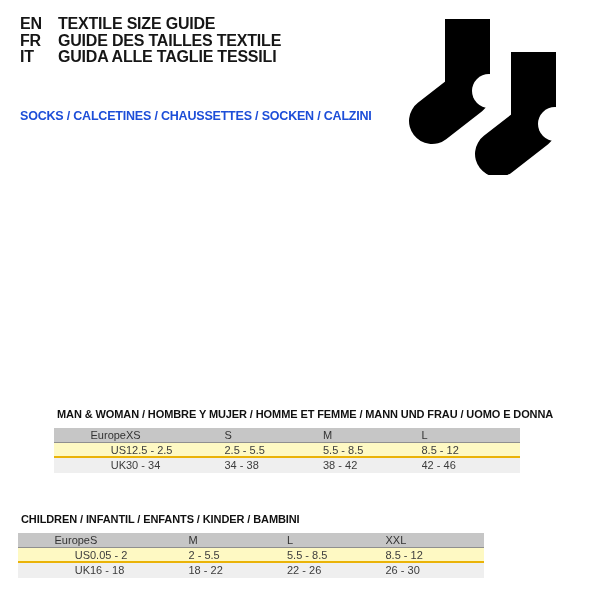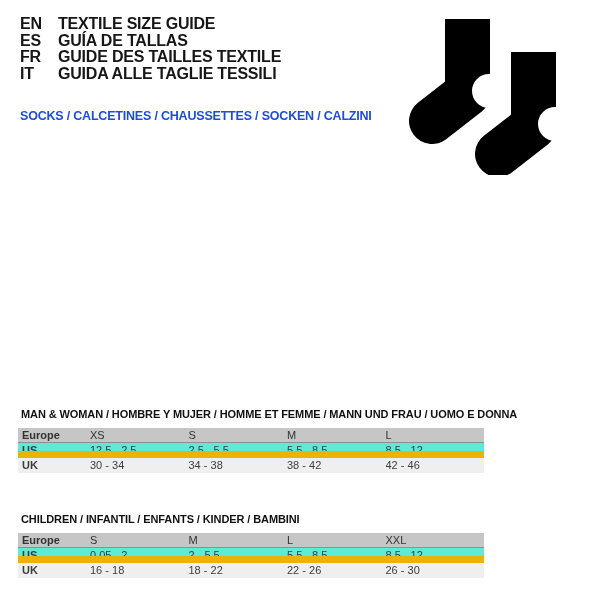--- a/index.html
+++ b/index.html
@@ -46,21 +46,21 @@
     width: 170px;
     height: 170px;
   }
 
   
   .table-block {
     position: absolute;
     left: 18px;
     width: 466px;
   }
-  .table-block.t1 { top: 408px; }
+  .table-block.t1 { top: 408px; margin-left: 36px; }
   .table-block.t2 { top: 513px; }
 
   .table-title {
     font-size: 11px;
     font-weight: 700;
     letter-spacing: -0.1px;
     color: #111;
     margin-bottom: 8px;
     padding-left: 3px;
     white-space: nowrap;
@@ -74,48 +74,43 @@
   .trow { display: contents; }
   .cell {
     height: 15px;
     line-height: 15px;
     font-size: 11px;
     color: #3c3c3c;
     white-space: nowrap;
     overflow: hidden;
   }
   .cell.label {
-    text-align: left;
+    text-align: right;
     padding-left: 4px;
-    font-weight: bold;
   }
   .trow.hdr .cell {
     background: var(--header-bg, #c6c6c6);
     border-bottom: 1px solid var(--header-border, #8f8f8f);
     color: #333;
   }
   .trow.r1 .cell {
-    background: #5eead4;
-    border-bottom: 7px solid #eab308;
+    background: #fef9c3;
+    border-bottom: 2px solid #eab308;
   }
   .trow.r2 .cell {
     background: var(--alt-row-bg, #efefef);
   }
 </style>
 </head>
 <body>
 
 <div class="lang-block">
   <div class="lang-row">
     <span class="lang-code">EN</span>
     <span class="lang-label">TEXTILE SIZE GUIDE</span>
-  </div>
-  <div class="lang-row">
-    <span class="lang-code">ES</span>
-    <span class="lang-label">GUÍA DE TALLAS</span>
   </div>
   <div class="lang-row">
     <span class="lang-code">FR</span>
     <span class="lang-label">GUIDE DES TAILLES TEXTILE</span>
   </div>
   <div class="lang-row">
     <span class="lang-code">IT</span>
     <span class="lang-label">GUIDA ALLE TAGLIE TESSILI</span>
   </div>
 </div>

